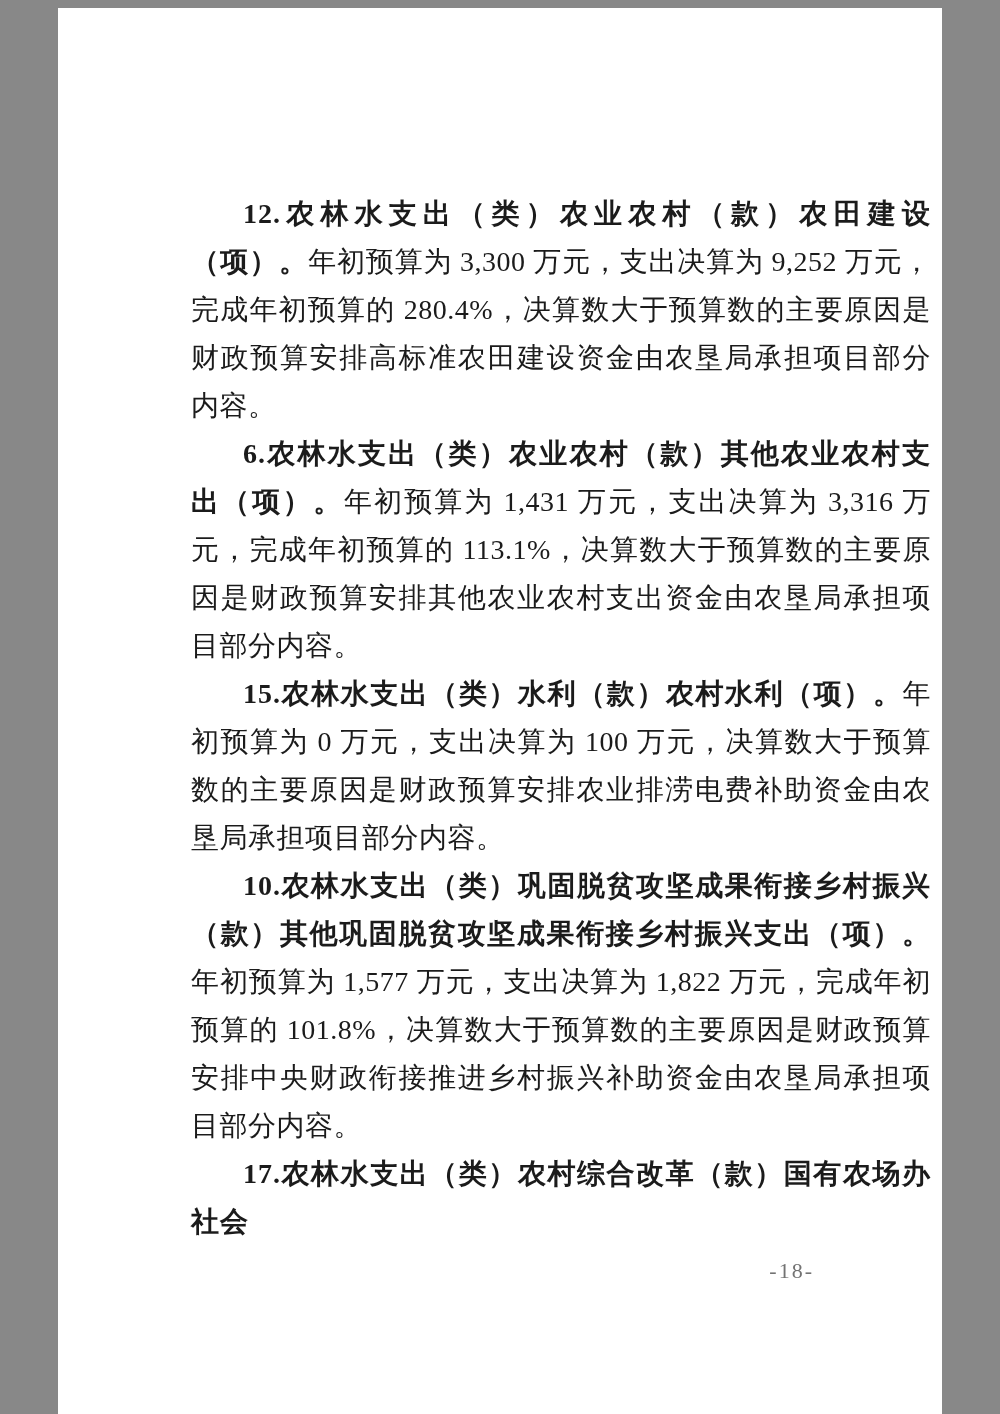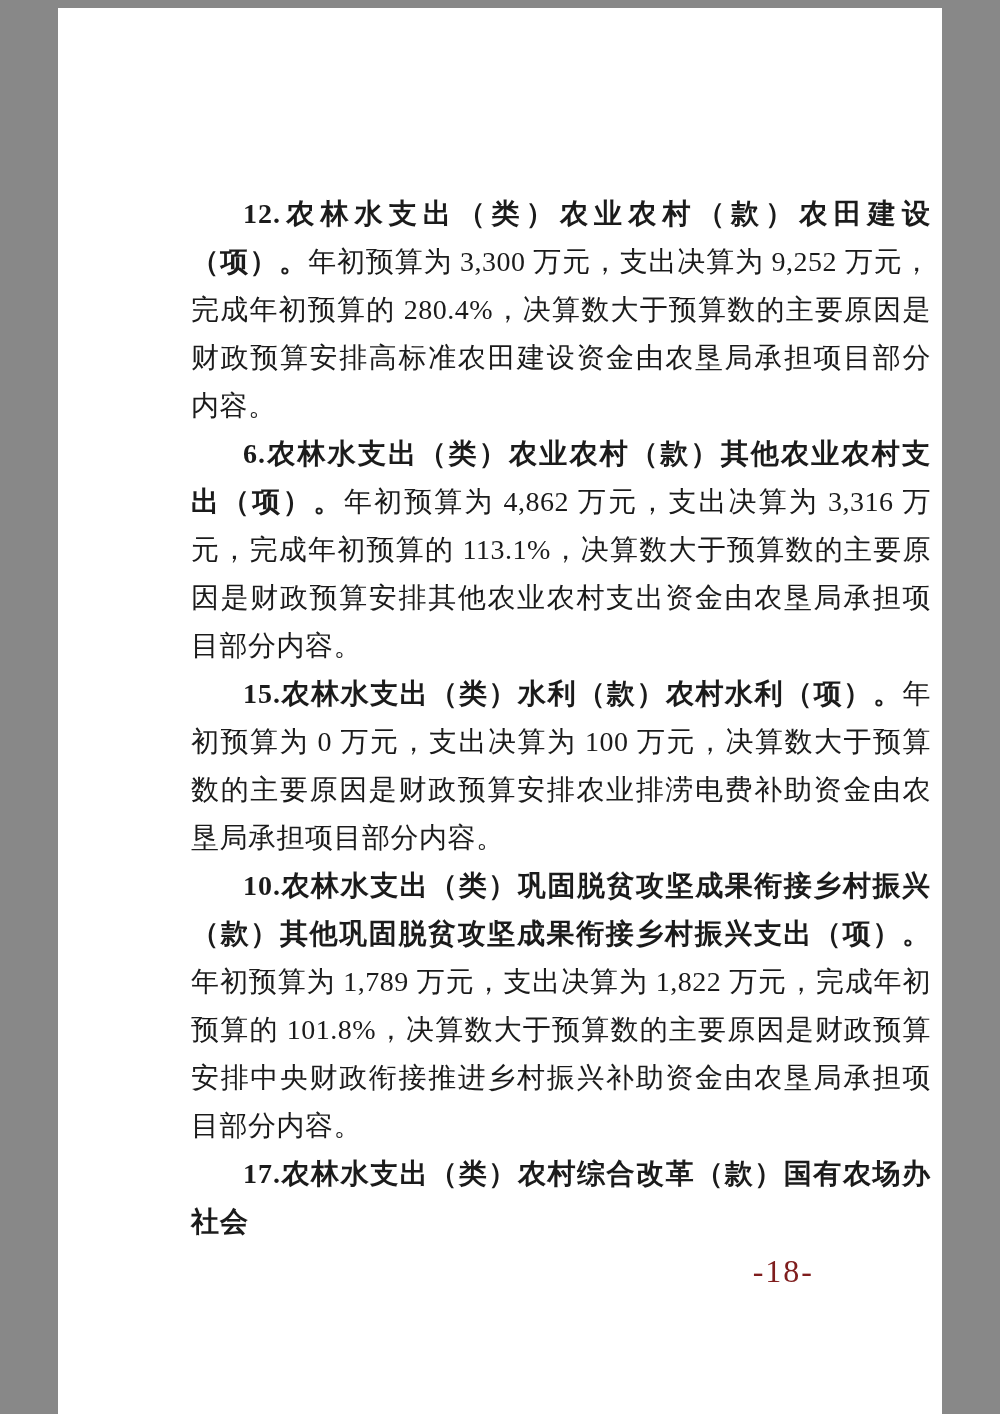--- a/index.html
+++ b/index.html
@@ -37,40 +37,40 @@
     letter-spacing: 1px;
   }
   .para .body-text {
     font-weight: 400;
     letter-spacing: 0.5px;
   }
   .page-number {
     position: absolute;
     top: 1248px;
     right: 128px;
-    font-size: 32px;
+    font-size: 22px;
     line-height: 30px;
     letter-spacing: 2px;
     font-weight: 400;
-    color: #7f1d1d;
+    color: #737373;
   }
 </style>
 </head>
 <body>
 
 <div class="page">
   <div class="doc-body">
 
     <p class="para"><span class="head">12.农林水支出（类）农业农村（款）农田建设（项）。</span><span class="body-text">年初预算为 3,300 万元，支出决算为 9,252 万元，完成年初预算的 280.4%，决算数大于预算数的主要原因是财政预算安排高标准农田建设资金由农垦局承担项目部分内容。</span></p>
 
-    <p class="para"><span class="head">6.农林水支出（类）农业农村（款）其他农业农村支出（项）。</span><span class="body-text">年初预算为 4,862 万元，支出决算为 3,316 万元，完成年初预算的 113.1%，决算数大于预算数的主要原因是财政预算安排其他农业农村支出资金由农垦局承担项目部分内容。</span></p>
+    <p class="para"><span class="head">6.农林水支出（类）农业农村（款）其他农业农村支出（项）。</span><span class="body-text">年初预算为 1,431 万元，支出决算为 3,316 万元，完成年初预算的 113.1%，决算数大于预算数的主要原因是财政预算安排其他农业农村支出资金由农垦局承担项目部分内容。</span></p>
 
 
     <p class="para"><span class="head">15.农林水支出（类）水利（款）农村水利（项）。</span><span class="body-text">年初预算为 0 万元，支出决算为 100 万元，决算数大于预算数的主要原因是财政预算安排农业排涝电费补助资金由农垦局承担项目部分内容。</span></p>
 
-    <p class="para"><span class="head">10.农林水支出（类）巩固脱贫攻坚成果衔接乡村振兴（款）其他巩固脱贫攻坚成果衔接乡村振兴支出（项）。</span><span class="body-text">年初预算为 1,789 万元，支出决算为 1,822 万元，完成年初预算的 101.8%，决算数大于预算数的主要原因是财政预算安排中央财政衔接推进乡村振兴补助资金由农垦局承担项目部分内容。</span></p>
+    <p class="para"><span class="head">10.农林水支出（类）巩固脱贫攻坚成果衔接乡村振兴（款）其他巩固脱贫攻坚成果衔接乡村振兴支出（项）。</span><span class="body-text">年初预算为 1,577 万元，支出决算为 1,822 万元，完成年初预算的 101.8%，决算数大于预算数的主要原因是财政预算安排中央财政衔接推进乡村振兴补助资金由农垦局承担项目部分内容。</span></p>
 
     <p class="para"><span class="head">17.农林水支出（类）农村综合改革（款）国有农场办社会</span><span class="body-text"></span></p>
 
   </div>
 
   <div class="page-number">-18-</div>
 </div>
 
 </body></html>

